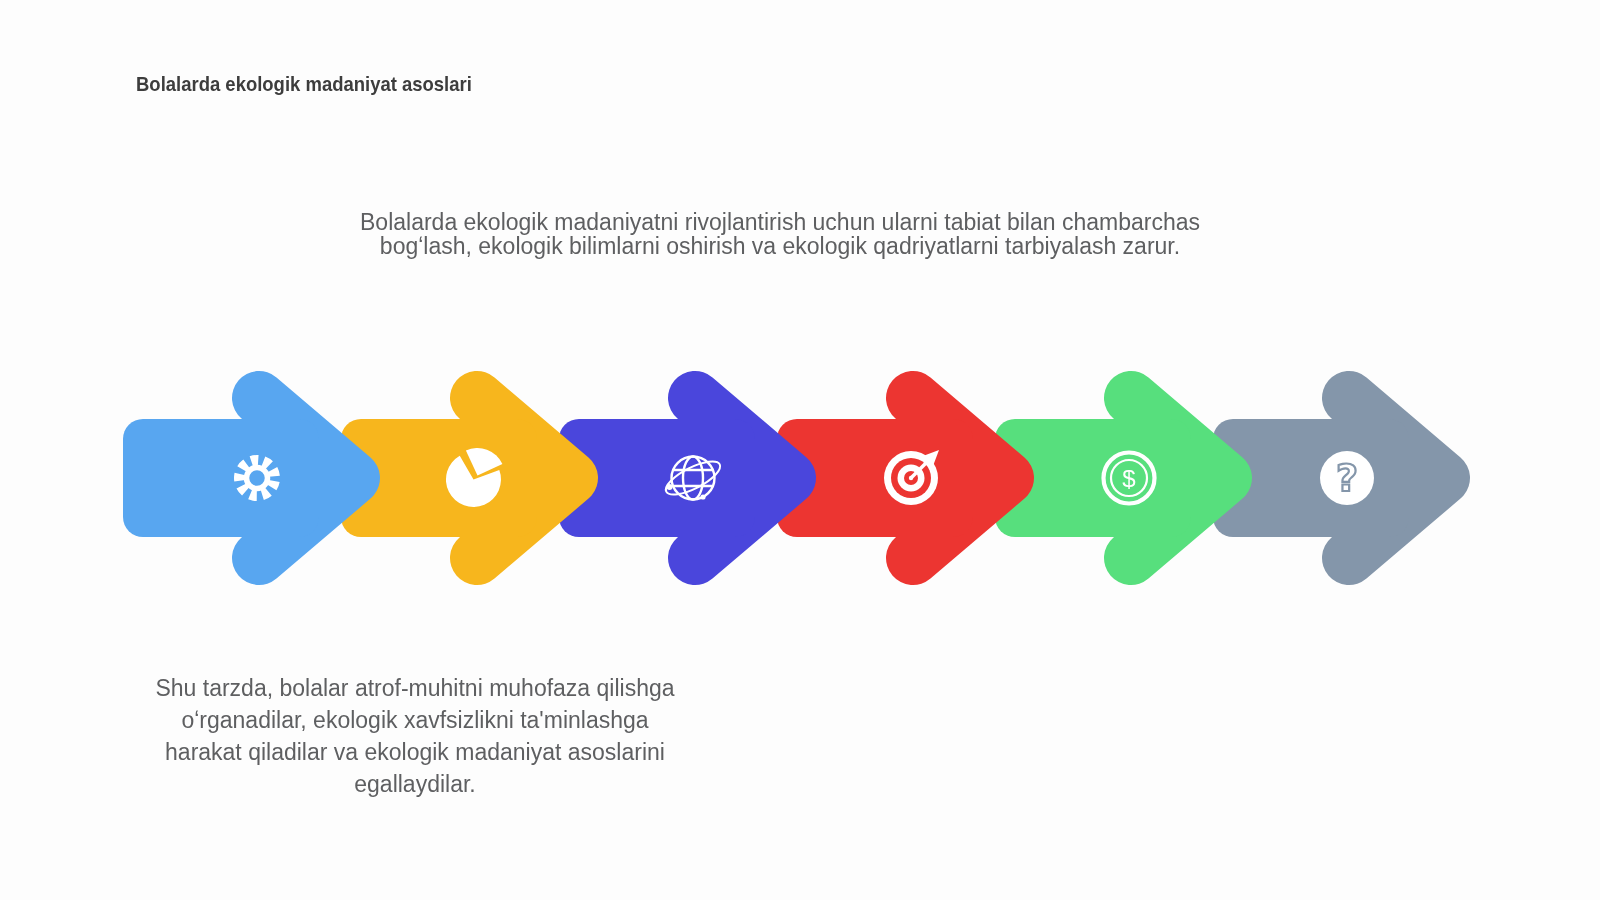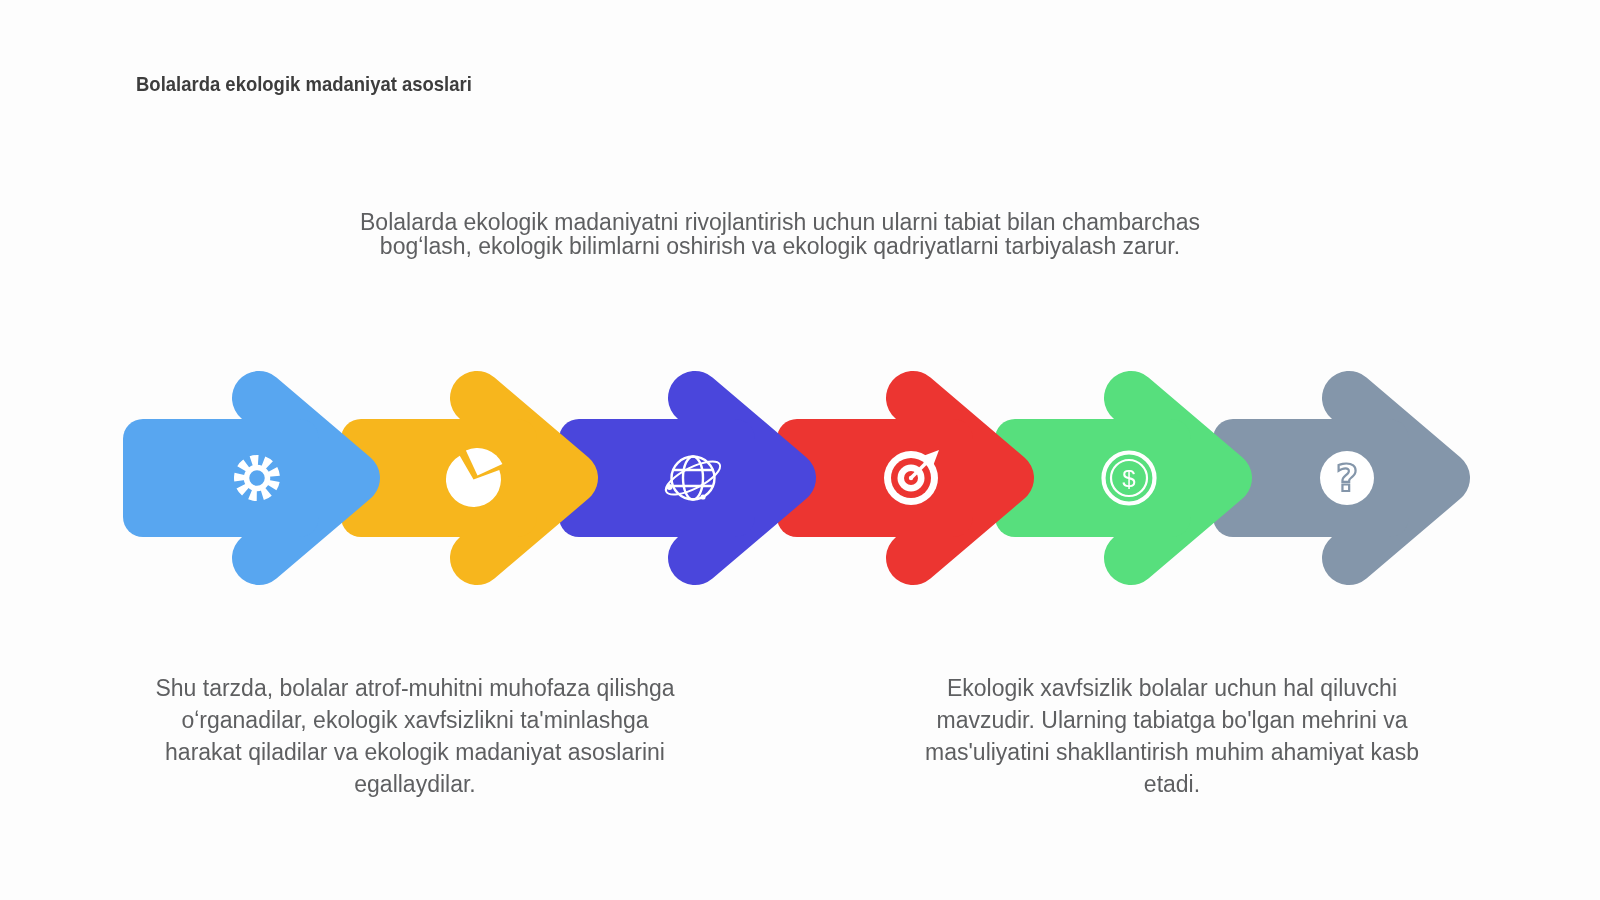--- a/index.html
+++ b/index.html
@@ -126,15 +126,14 @@
           <rect x="0" y="49" width="196" height="118" rx="20" fill="#8496aa"></rect>
           <g transform="translate(134,108)">
             <circle r="27" fill="#fff"></circle>
             <text y="12.5" text-anchor="middle" font-size="38" font-weight="bold" fill="#fff" stroke="currentColor" stroke-width="2.2" font-family="&quot;DejaVu Sans&quot;, sans-serif">?</text>
           </g>
         </svg></div>
     </div>
 
   <p class="note note-left" style="color: rgb(94, 95, 97);">Shu tarzda, bolalar atrof-muhitni muhofaza qilishga oʻrganadilar, ekologik xavfsizlikni ta'minlashga harakat qiladilar va ekologik madaniyat asoslarini egallaydilar.</p>
 
-  <p class="note note-right" style="color: rgb(94, 95, 97);">Ekologik xavfsizlik bolalar uchun hal qiluvchi mavzudir. Ularning tabiatga bo'lgan mehrini va mas'uliyatini shakllantirish muhim ahamiyat kasb etadi.</p>
 
 </div>
 
 </body></html>

